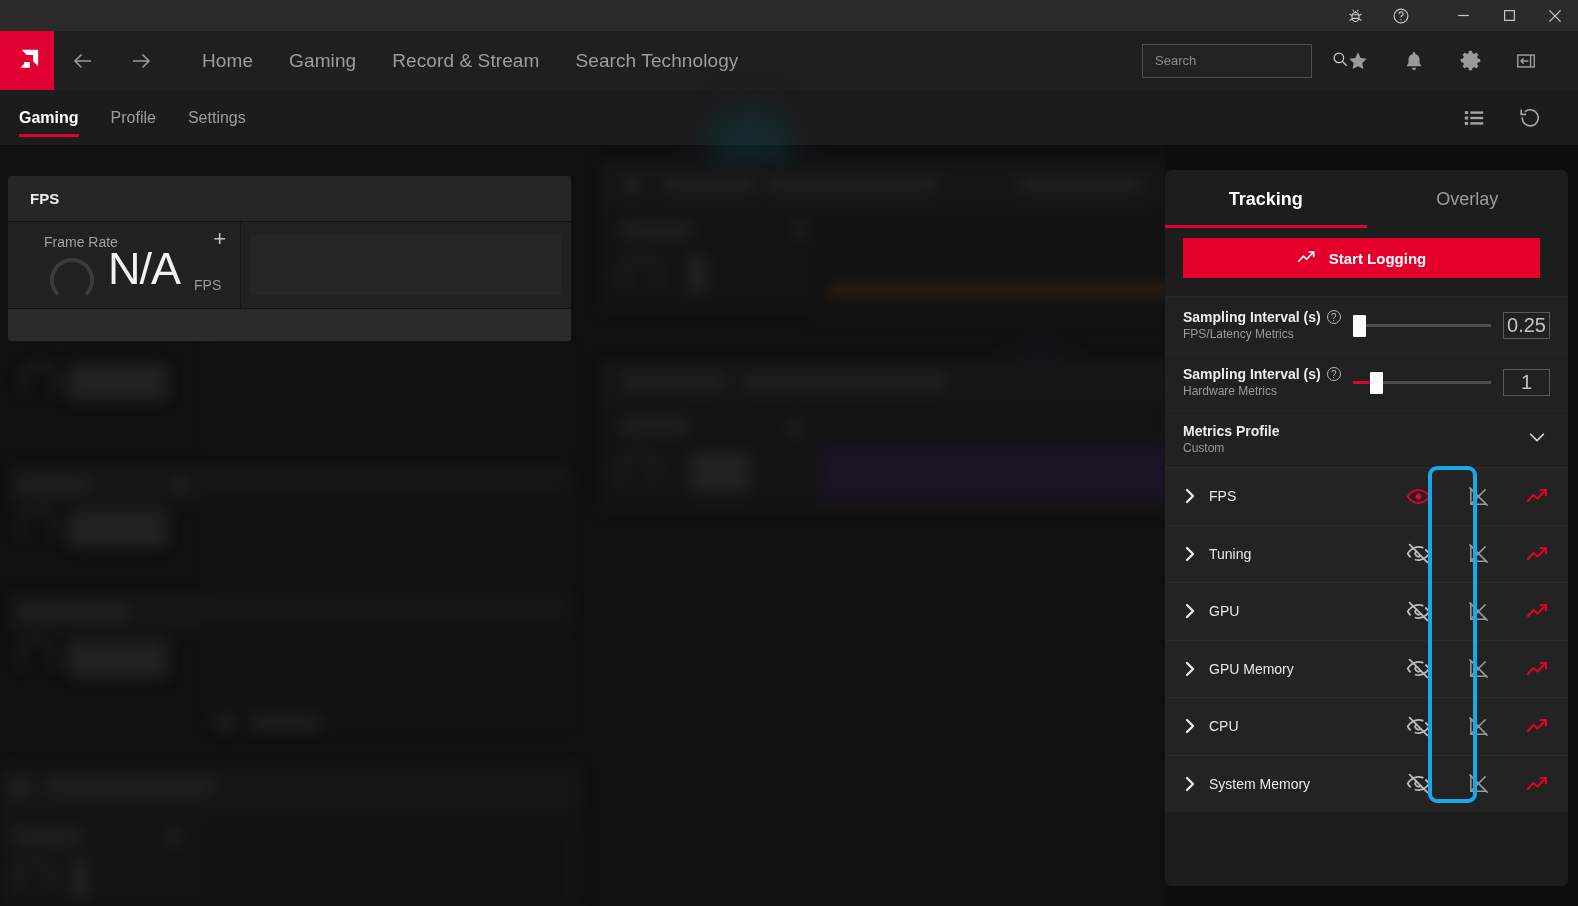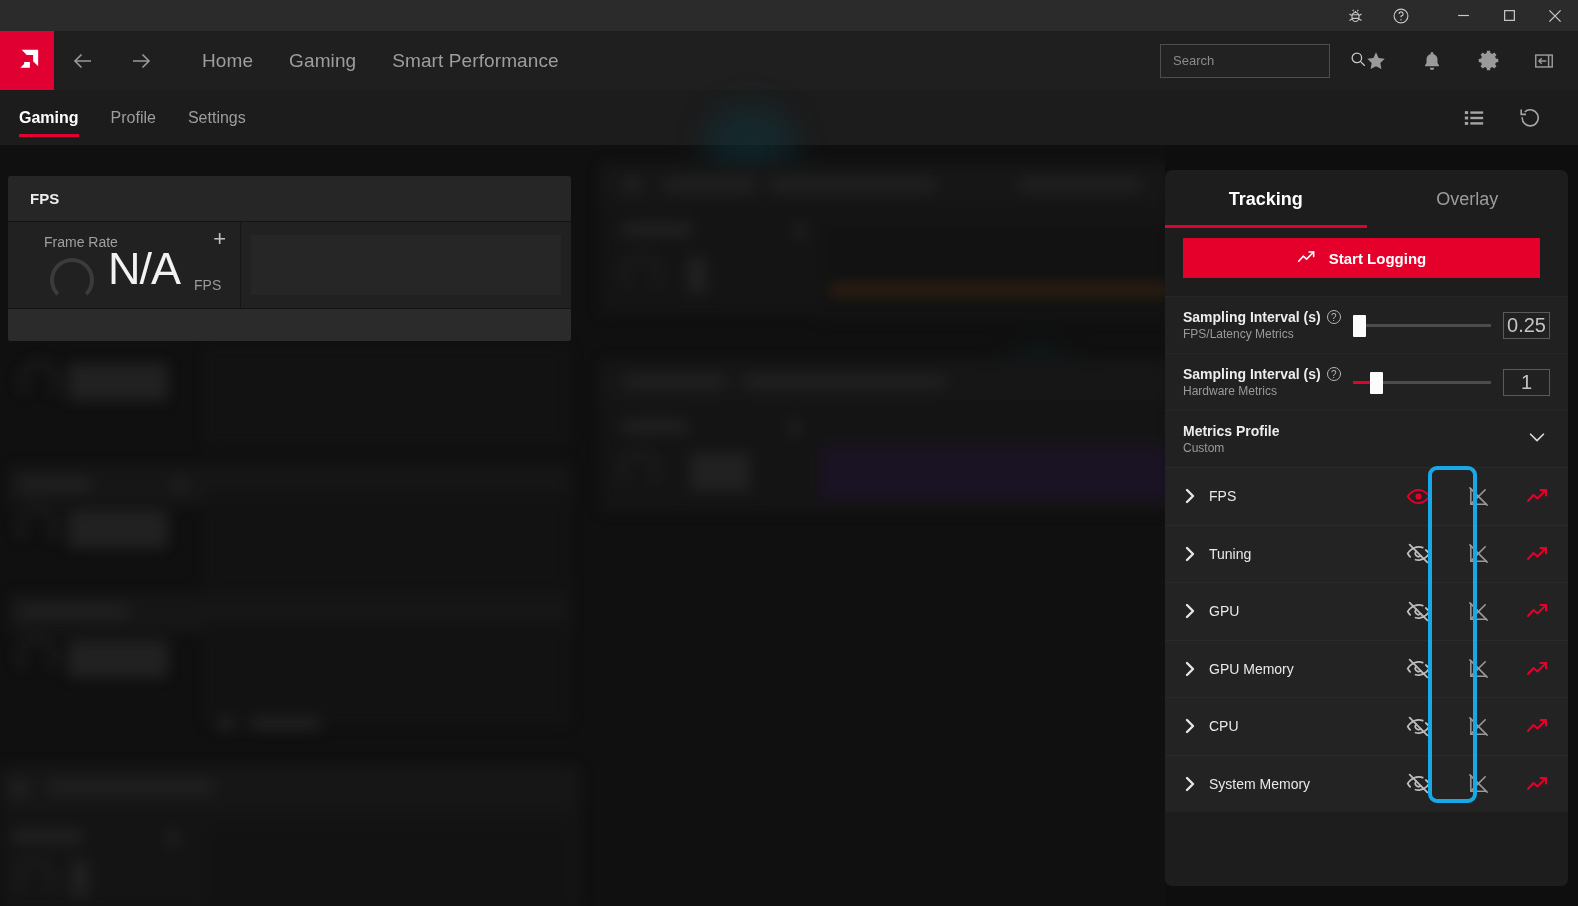--- a/index.html
+++ b/index.html
@@ -47,21 +47,21 @@
     padding: 0 18px;
     font-size: 19px; color: #9d9d9d; letter-spacing: .1px;
   }
   .nav-item.active { color: #ffffff; font-weight: bold; }
   .nav-item.active::after {
     content: ""; position: absolute; left: 18px; right: 18px; bottom: 10px;
     height: 3px; background: #e00031;
   }
   .nav-right {
     margin-left: auto; display: flex; align-items: center; height: 59px;
-    padding-right: 6px;
+    padding-right: 24px;
   }
   .searchbox {
     width: 170px; height: 34px;
     border: 1px solid #4e4e4e; background: #222;
     display: flex; align-items: center; padding: 0 8px 0 12px;
     margin-right: 18px;
   }
   .searchbox input {
     flex: 1; background: transparent; border: 0; outline: none;
     color: #c9c9c9; font-size: 13px; font-family: "Liberation Sans", sans-serif;
@@ -302,21 +302,22 @@
     </svg>
   </div>
   <div class="nav-arrow">
     <svg width="24" height="24" viewBox="0 0 24 24" fill="none" stroke="currentColor" stroke-width="1.6">
       <path d="M4 12h16M13.5 5.5L20 12l-6.5 6.5"></path>
     </svg>
   </div>
   <div class="nav-items">
     <div class="nav-item">Home</div>
     <div class="nav-item">Gaming</div>
-    <div class="nav-item">Smart Performance</div>
+    <div class="nav-item">Record &amp; Stream</div>
+    <div class="nav-item">Search Technology</div>
   </div>
   <div class="nav-right">
     <div class="searchbox">
       <input type="text" placeholder="Search" style="">
       <span>
         <svg width="18" height="18" viewBox="0 0 24 24" fill="none" stroke="#c9c9c9" stroke-width="1.7">
           <circle cx="10.5" cy="10.5" r="6.3"></circle>
             <path d="M15.2 15.2L21 21"></path>
         </svg>
       </span>

